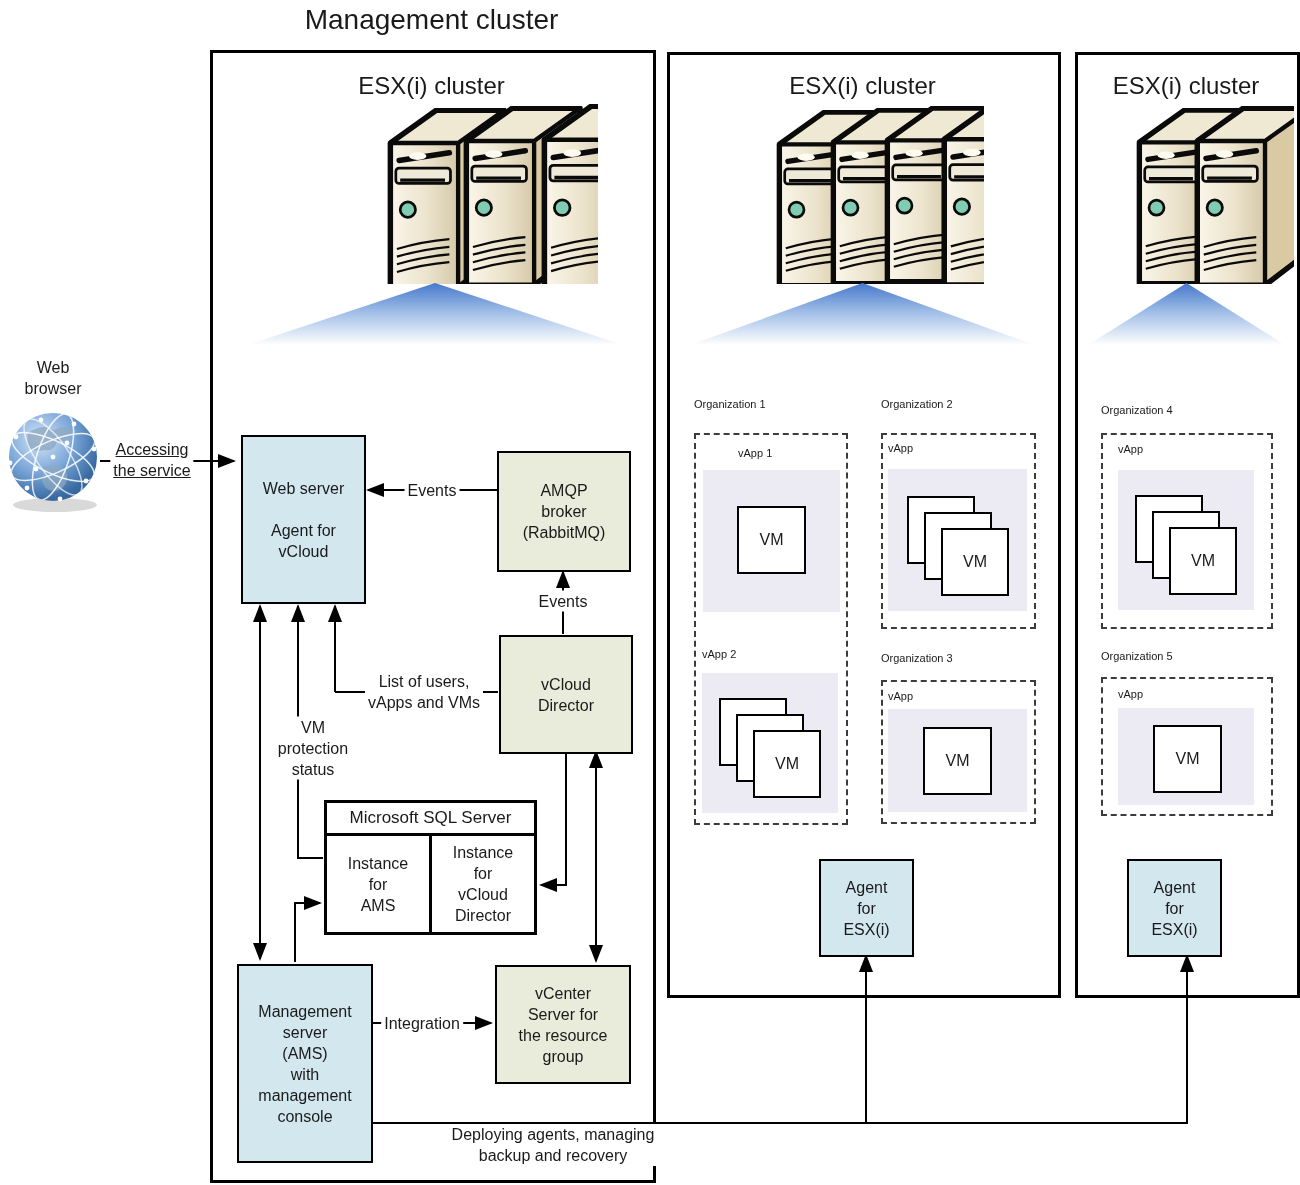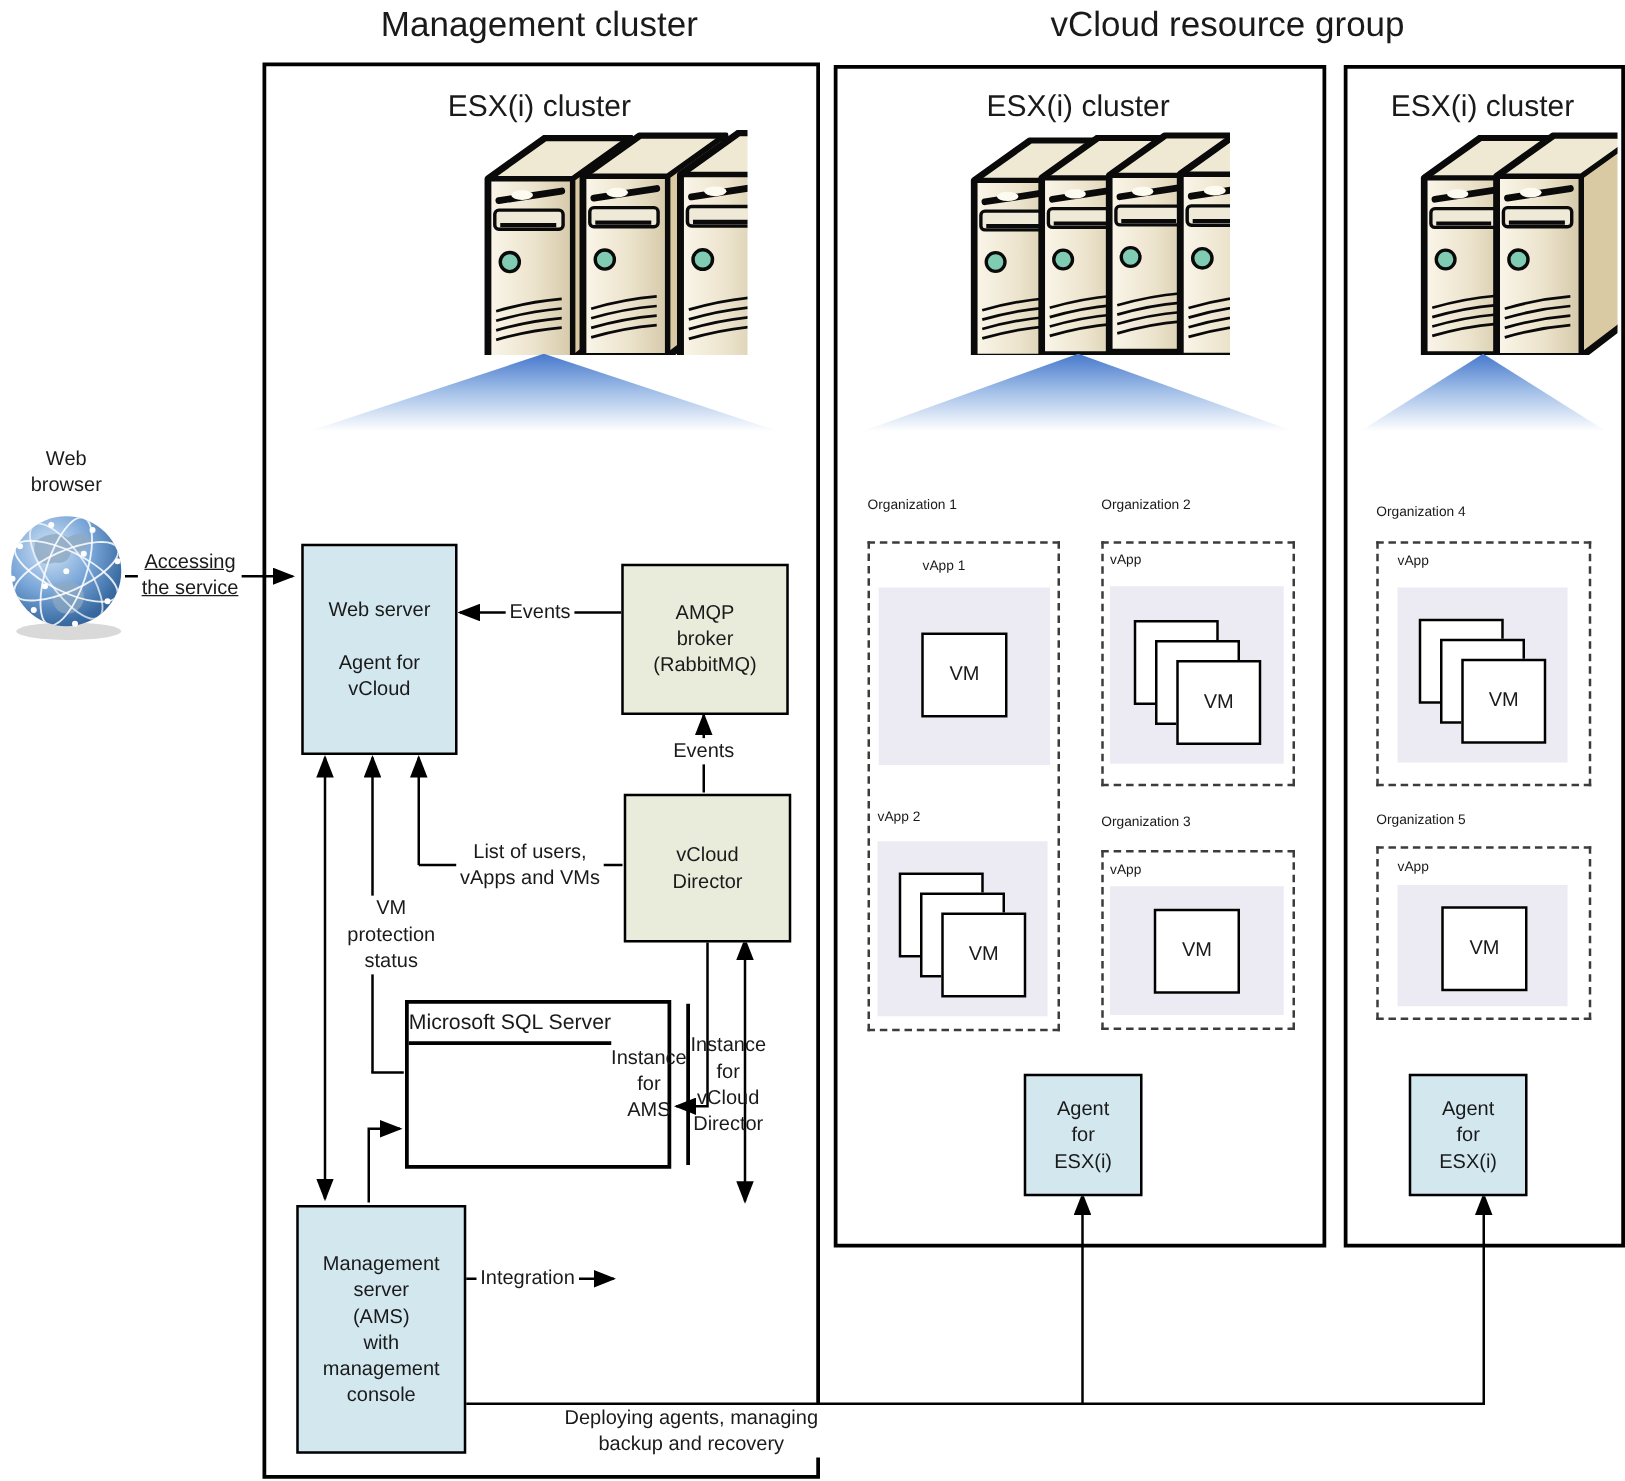--- a/index.html
+++ b/index.html
@@ -16,21 +16,21 @@
   .lbl{position:absolute;transform:translate(-50%,-50%);text-align:center;white-space:pre-line;
        font-size:16px;line-height:21px;}
   .lbl.bg{background:#fff;padding:0 3px;}
   .org-label{position:absolute;font-size:11px;white-space:pre-line;}
   .dashed{position:absolute;border:2px dashed #3c3c3c;background:transparent;}
   .gray{position:absolute;background:var(--vapp-gray,#ecebf3);}
   .vm-box{position:absolute;width:65px;height:64px;border:2px solid #000;background:#fff;
           display:flex;align-items:center;justify-content:center;font-size:16px;}
   .stack-sq{position:absolute;width:64px;height:64px;border:2px solid #000;background:#fff;
             display:flex;align-items:center;justify-content:center;font-size:16px;}
-  .sql{position:absolute;border:3px solid #000;background:#fff;display:flex;flex-direction:row;}
+  .sql{position:absolute;border:3px solid #000;background:#fff;display:flex;flex-direction:column;justify-content:center;}
   .sql-header{border-bottom:3px solid #000;display:flex;align-items:center;justify-content:center;
               font-size:17px;height:30px;flex:0 0 auto;}
   .sql-cells{display:flex;flex:1;}
   .sql-cell{display:flex;align-items:center;justify-content:center;text-align:center;
             white-space:pre-line;font-size:16px;line-height:21px;flex:1;}
   .sql-cell + .sql-cell{border-left:3px solid #000;}
   svg{display:block;}
   #connectors{position:absolute;left:0;top:0;z-index:3;pointer-events:none;}
   .z1{z-index:1;} .z2{z-index:2;} .z4{position:absolute;z-index:4;}
 </style>
@@ -73,21 +73,20 @@
         <path d="M14,143 Q38,136 62,134" stroke="#0a0a0a" stroke-width="2" fill="none"></path>
         <path d="M14,150 Q38,143 62,141" stroke="#0a0a0a" stroke-width="2" fill="none"></path>
       </symbol>
       <symbol id="tri-symbol" viewBox="0 0 376 62" preserveAspectRatio="none">
         <polygon points="188,0 376,62 0,62" fill="url(#triG)"></polygon>
       </symbol>
     </defs>
   </svg>
 
   <div class="abs title" style="left:210px;top:4px;width:443px;">Management cluster</div>
-  <div class="abs title" style="left:667px;top:4px;width:630px;">vCloud resource group</div>
 
   <div class="abs clusterbox z1" style="left:210px;top:50px;width:440px;height:1127px;"></div>
   <div class="abs clusterbox z1" style="left:667px;top:52px;width:388px;height:940px;"></div>
   <div class="abs clusterbox z1" style="left:1075px;top:52px;width:219px;height:940px;"></div>
 
   <div class="abs esx-label z2" style="left:210px;top:72px;width:443px;">ESX(i) cluster</div>
   <div class="abs esx-label z2" style="left:667px;top:72px;width:391px;">ESX(i) cluster</div>
   <div class="abs esx-label z2" style="left:1075px;top:72px;width:222px;">ESX(i) cluster</div>
 
   <svg class="abs z2" style="left:288px;top:104px;" width="310" height="180" viewBox="0 0 310 180">
@@ -202,20 +201,24 @@
 Director</div>
     </div>
   </div>
 
   <div class="box blue z4" style="left:237px;top:964px;width:132px;height:195px;">Management
 server
 (AMS)
 with
 management
 console</div>
+  <div class="box green z4" style="left:495px;top:965px;width:132px;height:115px;">vCenter
+Server for
+the resource
+group</div>
 
   <div class="lbl bg z4" style="left:152px;top:460px;text-decoration:underline;">Accessing
 the service</div>
   <div class="lbl bg z4" style="left:432px;top:490px;">Events</div>
   <div class="lbl bg z4" style="left:563px;top:601px;">Events</div>
   <div class="lbl bg z4" style="left:424px;top:692px;">List of users,
 vApps and VMs</div>
   <div class="lbl bg z4" style="left:313px;top:748px;">VM
 protection
 status</div>

